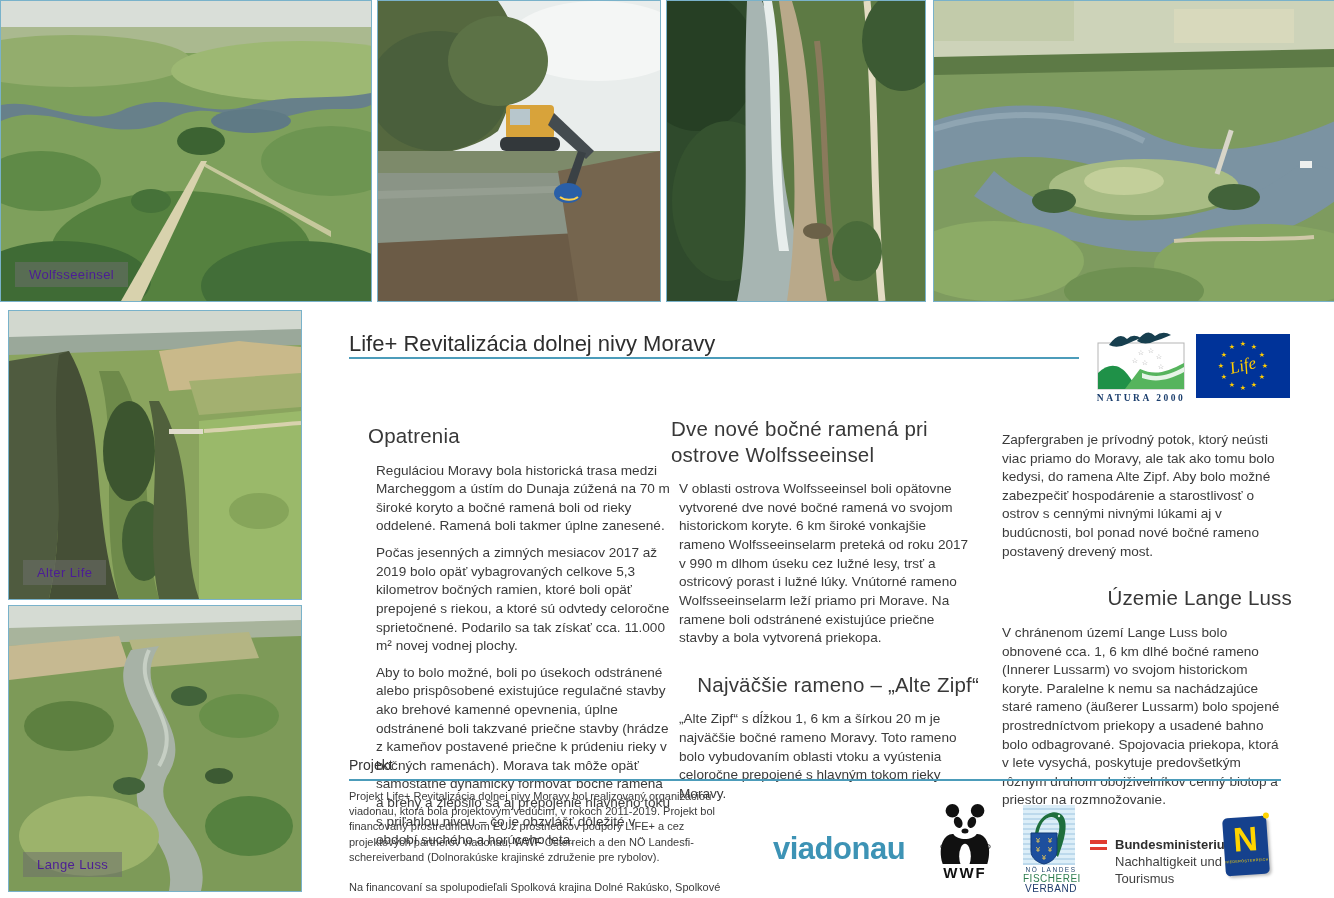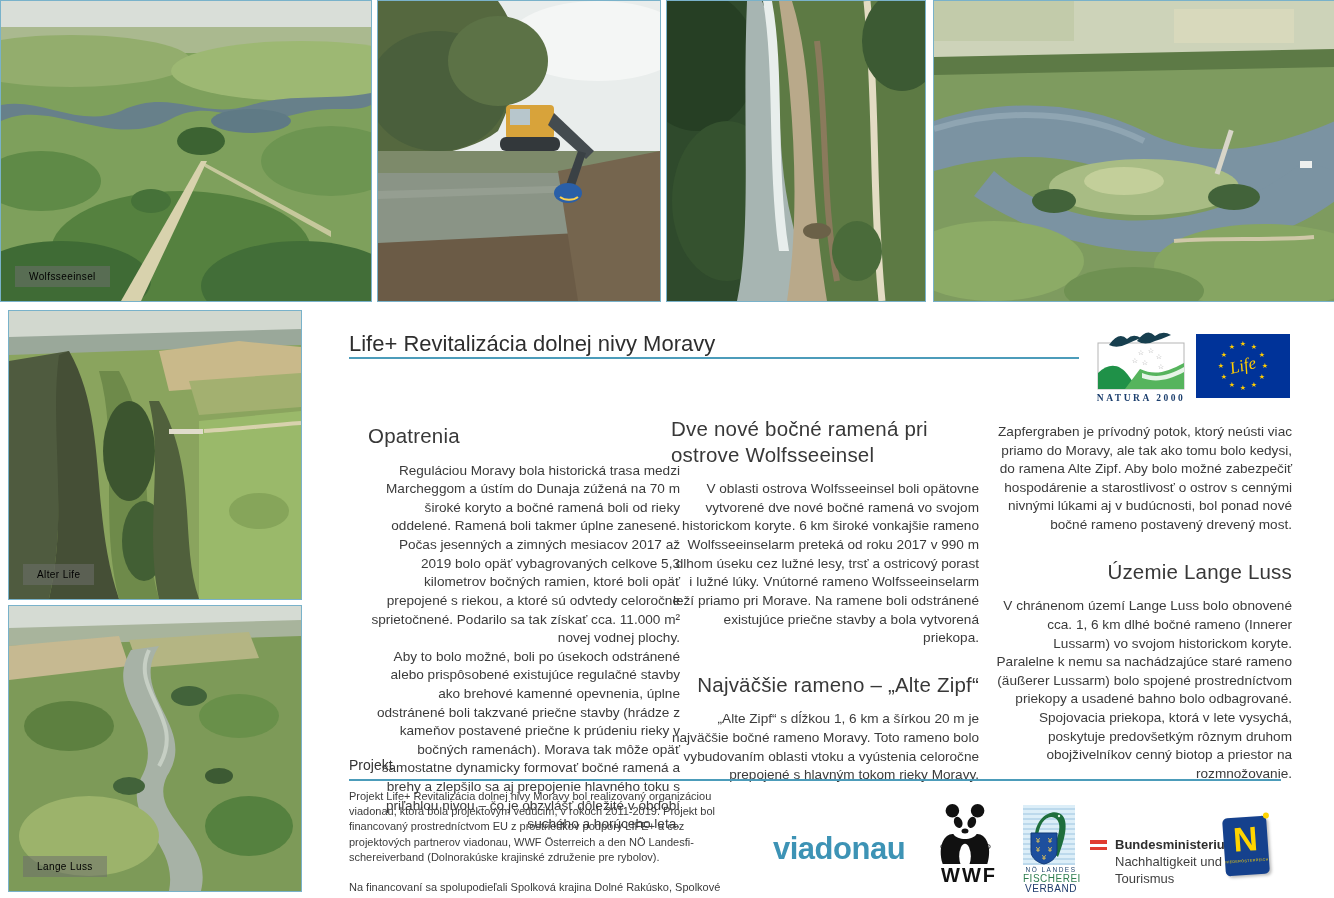--- a/index.html
+++ b/index.html
@@ -4,40 +4,40 @@
 <style>
   html,body{margin:0;padding:0;background:#fff;}
   #poster{
     position:relative;width:1334px;height:898px;background:#fff;overflow:hidden;
     font-family:"Liberation Sans", sans-serif;color:#3b3b3b;
   }
   .photo{position:absolute;border:1px solid #79b2ca;overflow:hidden;background:#7e9b5f;}
   .photo svg{display:block;width:100%;height:100%;}
   .photo-label{
     position:absolute;left:14px;bottom:14px;background:rgba(110,112,108,.55);
-    color:#000000;font-size:10px;padding:5px 14px;letter-spacing:.4px;
+    color:#4c1d95;font-size:13px;padding:5px 14px;letter-spacing:.4px;
   }
   .hr-teal{position:absolute;height:2px;background:#4c9cba;}
   .project-line{position:absolute;left:349px;top:331px;font-size:22px;color:#2e2e2e;}
   .main-title{
     position:absolute;left:347px;top:364px;font-family:"Liberation Serif", serif;
     font-size:30px;color:#3d93b5;letter-spacing:.2px;
   }
   .col{position:absolute;font-size:13.6px;line-height:1.37;color:#3b3b3b;}
   .col h2{font-size:20.5px;font-weight:normal;color:#383838;margin:0 0 13px 0;line-height:1.25;letter-spacing:.2px;}
-  .col p{margin:0;text-align:right;}
+  .col p{margin:8px;}
   .col p + p{margin-top:0;}
   .subhead{margin-top:24px !important;text-align:right;}
   .projekt-label{position:absolute;left:349px;top:757px;font-size:14px;color:#333;}
   .projekt-text{position:absolute;left:349px;top:789px;width:400px;font-size:11px;line-height:1.38;color:#3b3b3b;}
   .projekt-text p{margin:0;}
   .projekt-text p+p{margin-top:15px;}
   .logo{position:absolute;}
   .viadonau{font-size:31px;font-weight:bold;color:#3d93b5;letter-spacing:-0.5px;}
-  .wwf-word{font-weight:bold;font-size:20px;color:#111;letter-spacing:2px;text-align:right;margin-top:-2px;font-family:"Liberation Sans",sans-serif;}
+  .wwf-word{font-weight:bold;font-size:15px;color:#111;letter-spacing:2px;text-align:center;margin-top:-2px;font-family:"Liberation Sans",sans-serif;}
   .fisch-img{width:52px;height:60px;position:relative;background:repeating-linear-gradient(180deg,#dceef8 0 3px,#bcd9ec 3px 5px);}
   .fisch-text{text-align:center;line-height:1.05;margin-top:2px;}
   .fisch-text .l1{font-size:6.5px;color:#24456e;letter-spacing:1.5px;}
   .fisch-text .l2{font-size:10px;color:#2e7d4f;letter-spacing:.5px;}
   .fisch-text .l3{font-size:10px;color:#1d3a6b;letter-spacing:.5px;}
   .ministry{display:flex;gap:8px;align-items:flex-start;}
   .min-flag{margin-top:4px;width:17px;}
   .min-flag div{height:3.5px;background:#e03c31;margin-bottom:3px;}
   .min-text{font-size:13px;line-height:1.32;color:#3f3f3f;}
   .min-text .b{font-weight:bold;color:#2e2e2e;}

